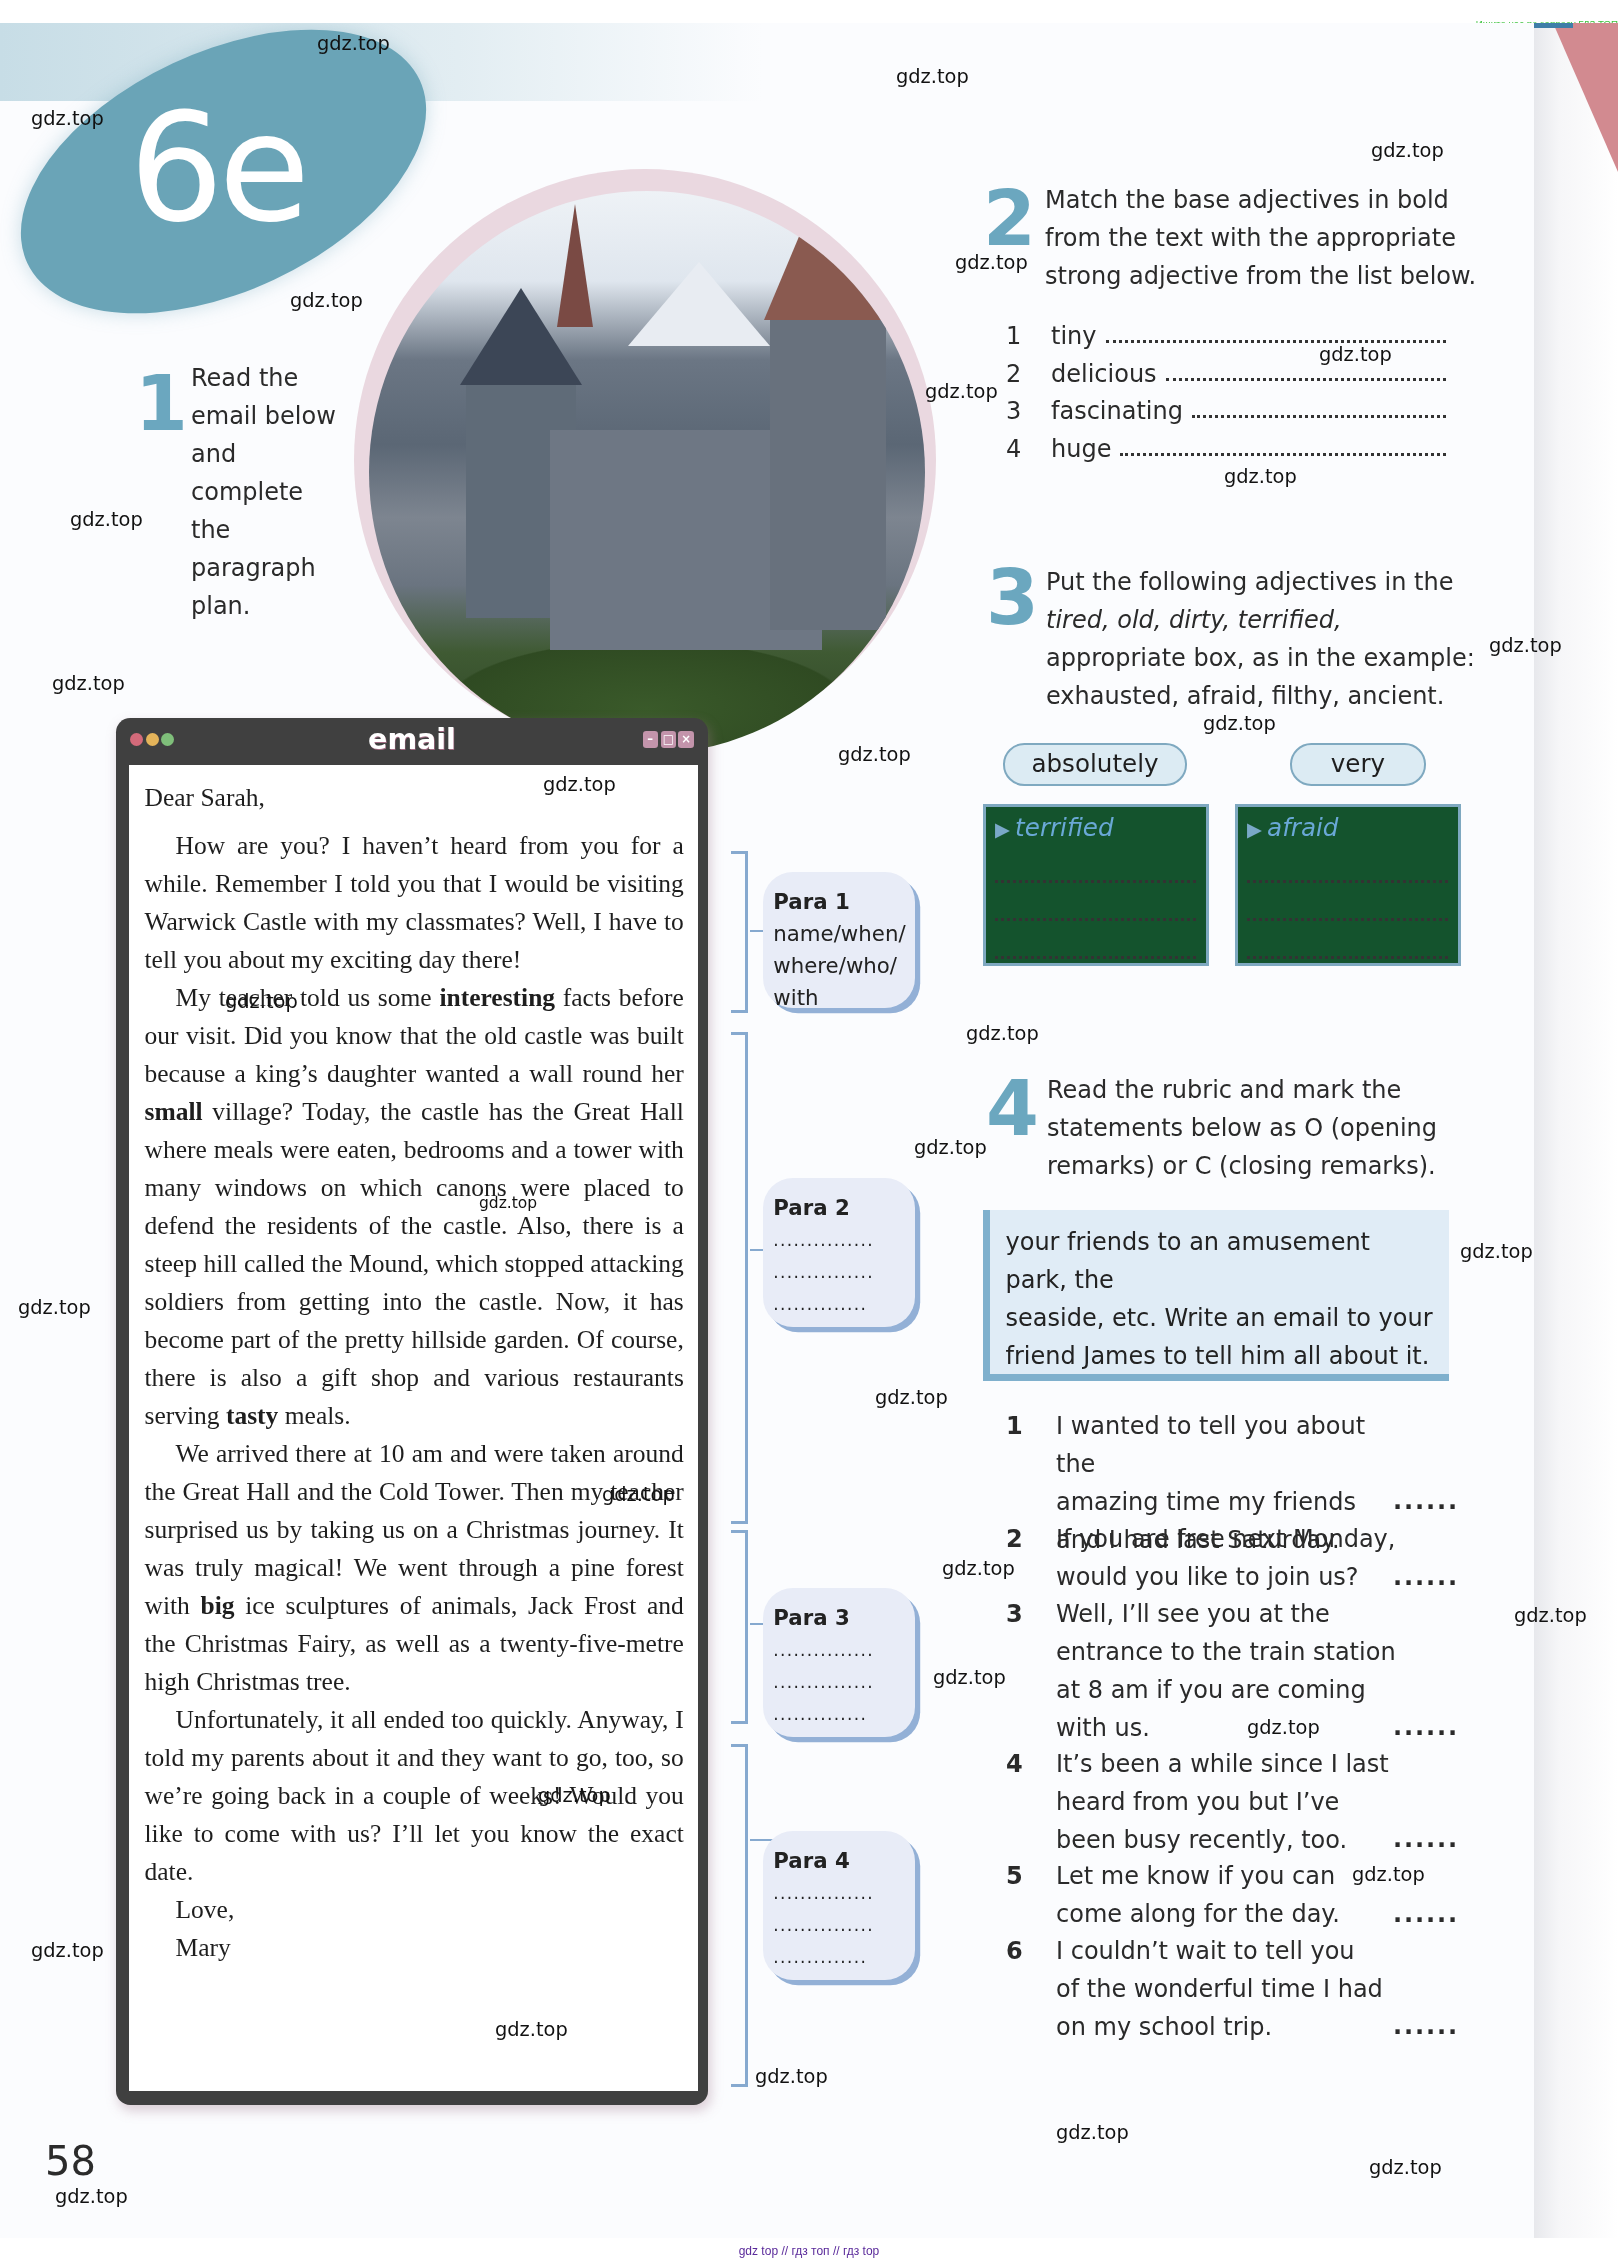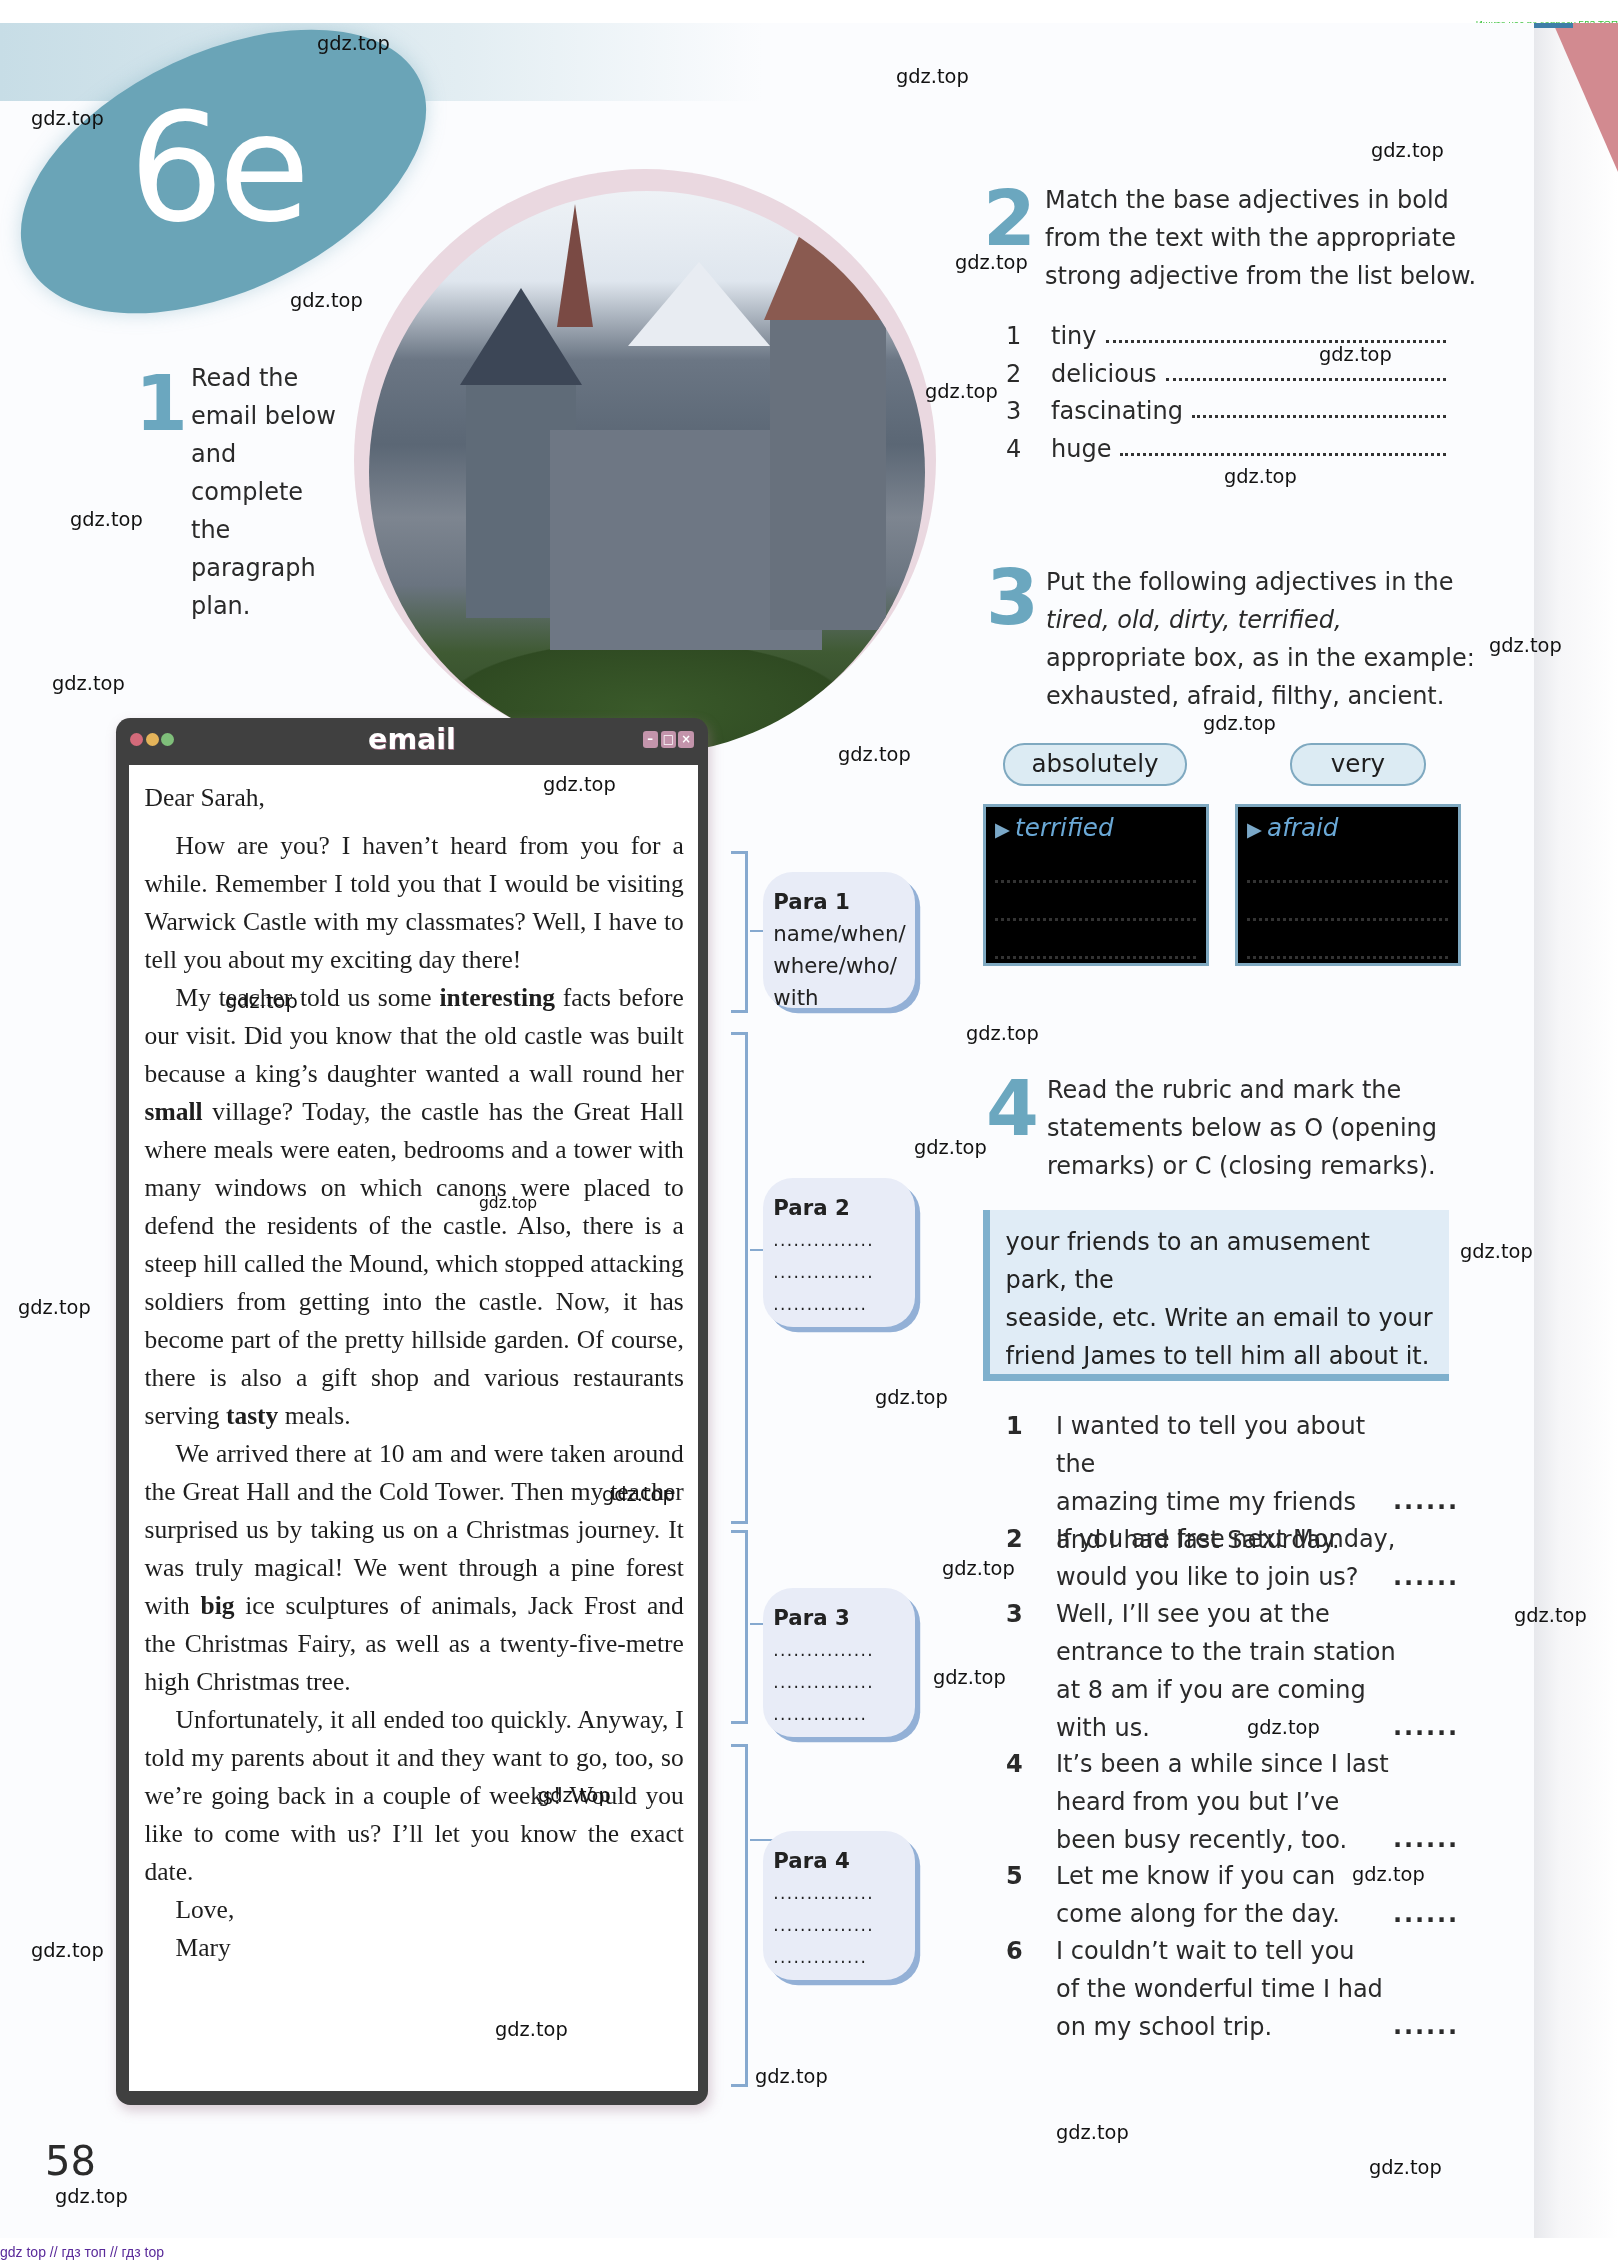--- a/index.html
+++ b/index.html
@@ -1,20 +1,20 @@
 <!DOCTYPE html>
 <html style="font-size:10.3px"><head>
 <meta charset="utf-8">
 <style>
   * { box-sizing: border-box; margin: 0; padding: 0; }
   html, body { width: 1618px; height: 2261px; background: #ffffff; overflow: hidden; }
   body { position: relative; font-family: "DejaVu Sans", sans-serif; color: #2a2a2a; }
 
   .top-banner { position: absolute; top: 18px; left: 0; width: 1618px; text-align: right; font-family: "Liberation Sans", sans-serif; font-size: 9.7px; color: #3cc23c; }
-  .bottom-banner { position: absolute; top: 2244px; left: 0; width: 1618px; font-family: "Liberation Sans", sans-serif; font-size: 14px; color: #5a2a9a; }
+  .bottom-banner { position: absolute; top: 2244px; left: 0; width: 1618px; text-align: center; font-family: "Liberation Sans", sans-serif; font-size: 12px; color: #5a2a9a; }
 
   .page { position: absolute; left: 0; top: 22.6px; width: 1618px; height: 2215px; background: #fbfcfe; overflow: hidden; }
   .right-edge { position: absolute; right: 0; top: 0; width: 84px; height: 100%; background: linear-gradient(90deg, #e7e8ec 0%, #f6f6f8 30%, #ffffff 100%); }
   .right-edge-red { position: absolute; right: 0; top: 0; width: 0; height: 0; border-top: 149px solid #d28a90; border-left: 65px solid transparent; }
   .right-edge-blue { position: absolute; right: 45px; top: 0; width: 39px; height: 5.2px; background: #3f7ea8; }
 
   .left-band { position: absolute; left: 0; top: 0; width: 763px; height: 78px; background: linear-gradient(90deg, #c7dde6, #e2edf2 60%, #fbfcfe); }
 
   
   .unit-ellipse { position: absolute; left: 6.5px; top: 29px; width: 433px; height: 239px; border-radius: 50%; background: #6aa4b7; transform: rotate(-25deg); box-shadow: 0 0 19.4px rgba(106,164,183,0.35); }
@@ -56,21 +56,21 @@
 
   
   .match-row { position: absolute; left: 1006px; width: 440px; height: 38px; font-size: 24px; line-height: 38px; display: flex; }
   .match-row .n { width: 45px; }
   .match-row .w { white-space: nowrap; padding-right: 9px; }
   .match-row .line { flex: 1; border-bottom: 3.2px dotted #333; height: 26px; }
 
   
   .pill { position: absolute; height: 43px; border-radius: 21.3px; background: #dcebf3; border: 2.6px solid #7fa9c0; text-align: center; font-family: "DejaVu Sans", sans-serif; font-size: 24.6px; line-height: 38px; color: #1e1e1e; }
 
-  .adj-box { position: absolute; width: 226px; height: 162px; border: 3.2px solid #7ea8c0; background: #000000; padding: 5.2px 6.5px 0 9px; }
+  .adj-box { position: absolute; width: 226px; height: 162px; border: 3.2px solid #7ea8c0; background: #14532d; padding: 5.2px 6.5px 0 9px; }
   .adj-box .example { font-family: "DejaVu Sans", sans-serif; font-style: italic; font-size: 24.6px; line-height: 31px; color: #6aa8d6; }
   .adj-box .example .arrow { font-style: normal; color: #7aa8c8; font-size: 19.4px; margin-right: 5.2px; }
   .adj-box .dotline { border-bottom: 3.2px dotted #333; height: 38px; margin-right: 3.9px; }
 
   
   .rubric { position: absolute; left: 983px; top: 1187px; width: 466px; height: 171px; background: #e0ecf6; border-left: 7.8px solid #7fb0cd; border-bottom: 7.8px solid #7fb0cd; padding: 13px 10.3px 0 15.5px; font-family: "DejaVu Sans", sans-serif; font-size: 24px; line-height: 38px; color: #222; }
 
   .stmt { position: absolute; left: 1006px; width: 453px; font-size: 24px; line-height: 38px; color: #2a2a2a; }
   .stmt .n { position: absolute; left: 0; top: 0; font-weight: bold; }
   .stmt .t { position: absolute; left: 50px; top: 0; width: 349px; }

